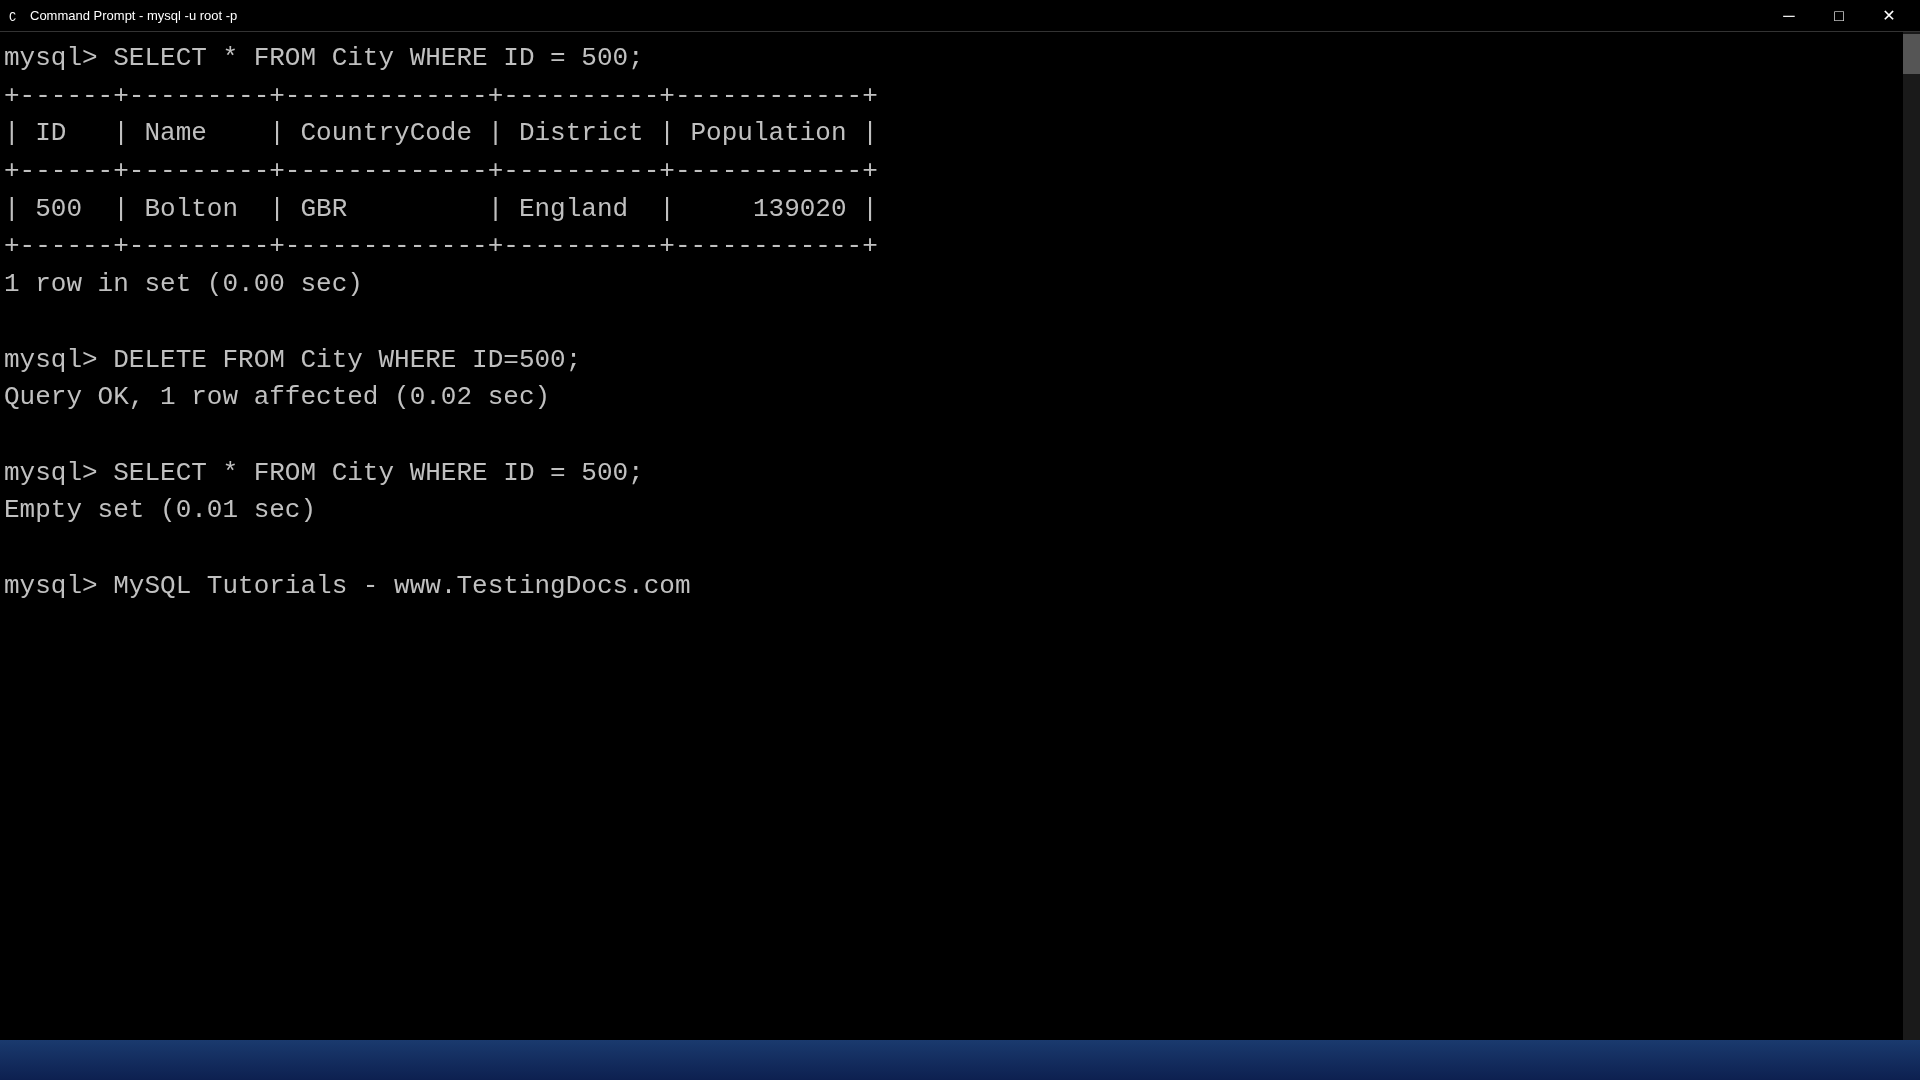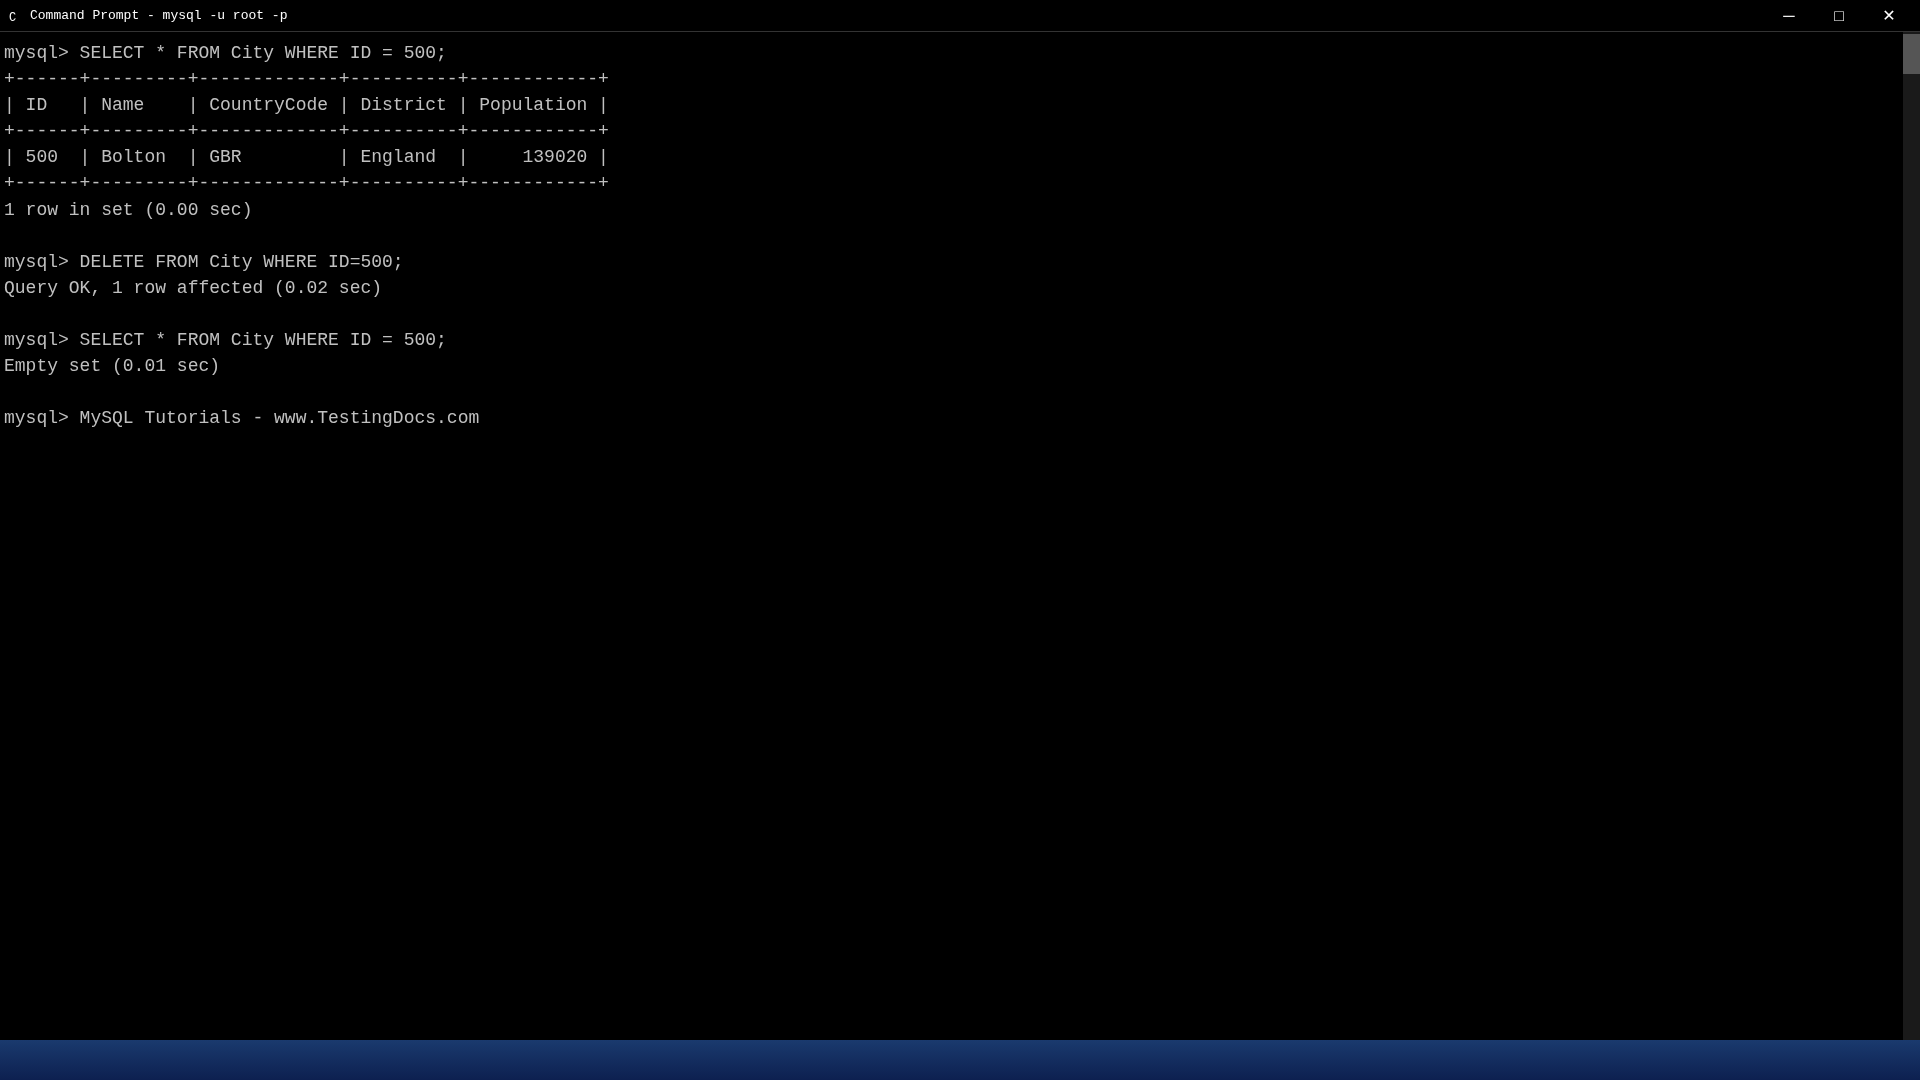--- a/index.html
+++ b/index.html
@@ -46,21 +46,21 @@
       width: 16px;
       height: 16px;
       display: flex;
       align-items: center;
       justify-content: center;
     }
 
     .title-bar-title {
       color: #fff;
       font-size: 13px;
-      font-family: Liberation Mono, monospace;
+      font-family: Liberation Sans, sans-serif;
     }
 
     .title-bar-controls {
       display: flex;
       align-items: center;
       gap: 4px;
     }
 
     .title-bar-btn {
       width: 46px;
@@ -84,21 +84,21 @@
       line-height: 1.4;
       padding: 8px 4px;
       overflow: hidden;
       position: relative;
     }
 
     .terminal-body pre {
       white-space: pre;
       color: #c0c0c0;
       font-family: 'Courier New', Courier, monospace;
-      font-size: 18px;
+      font-size: 26px;
       line-height: 1.45;
     }
 
     .scrollbar {
       position: absolute;
       right: 0;
       top: 0;
       width: 17px;
       height: 100%;
       background: #1a1a1a;

